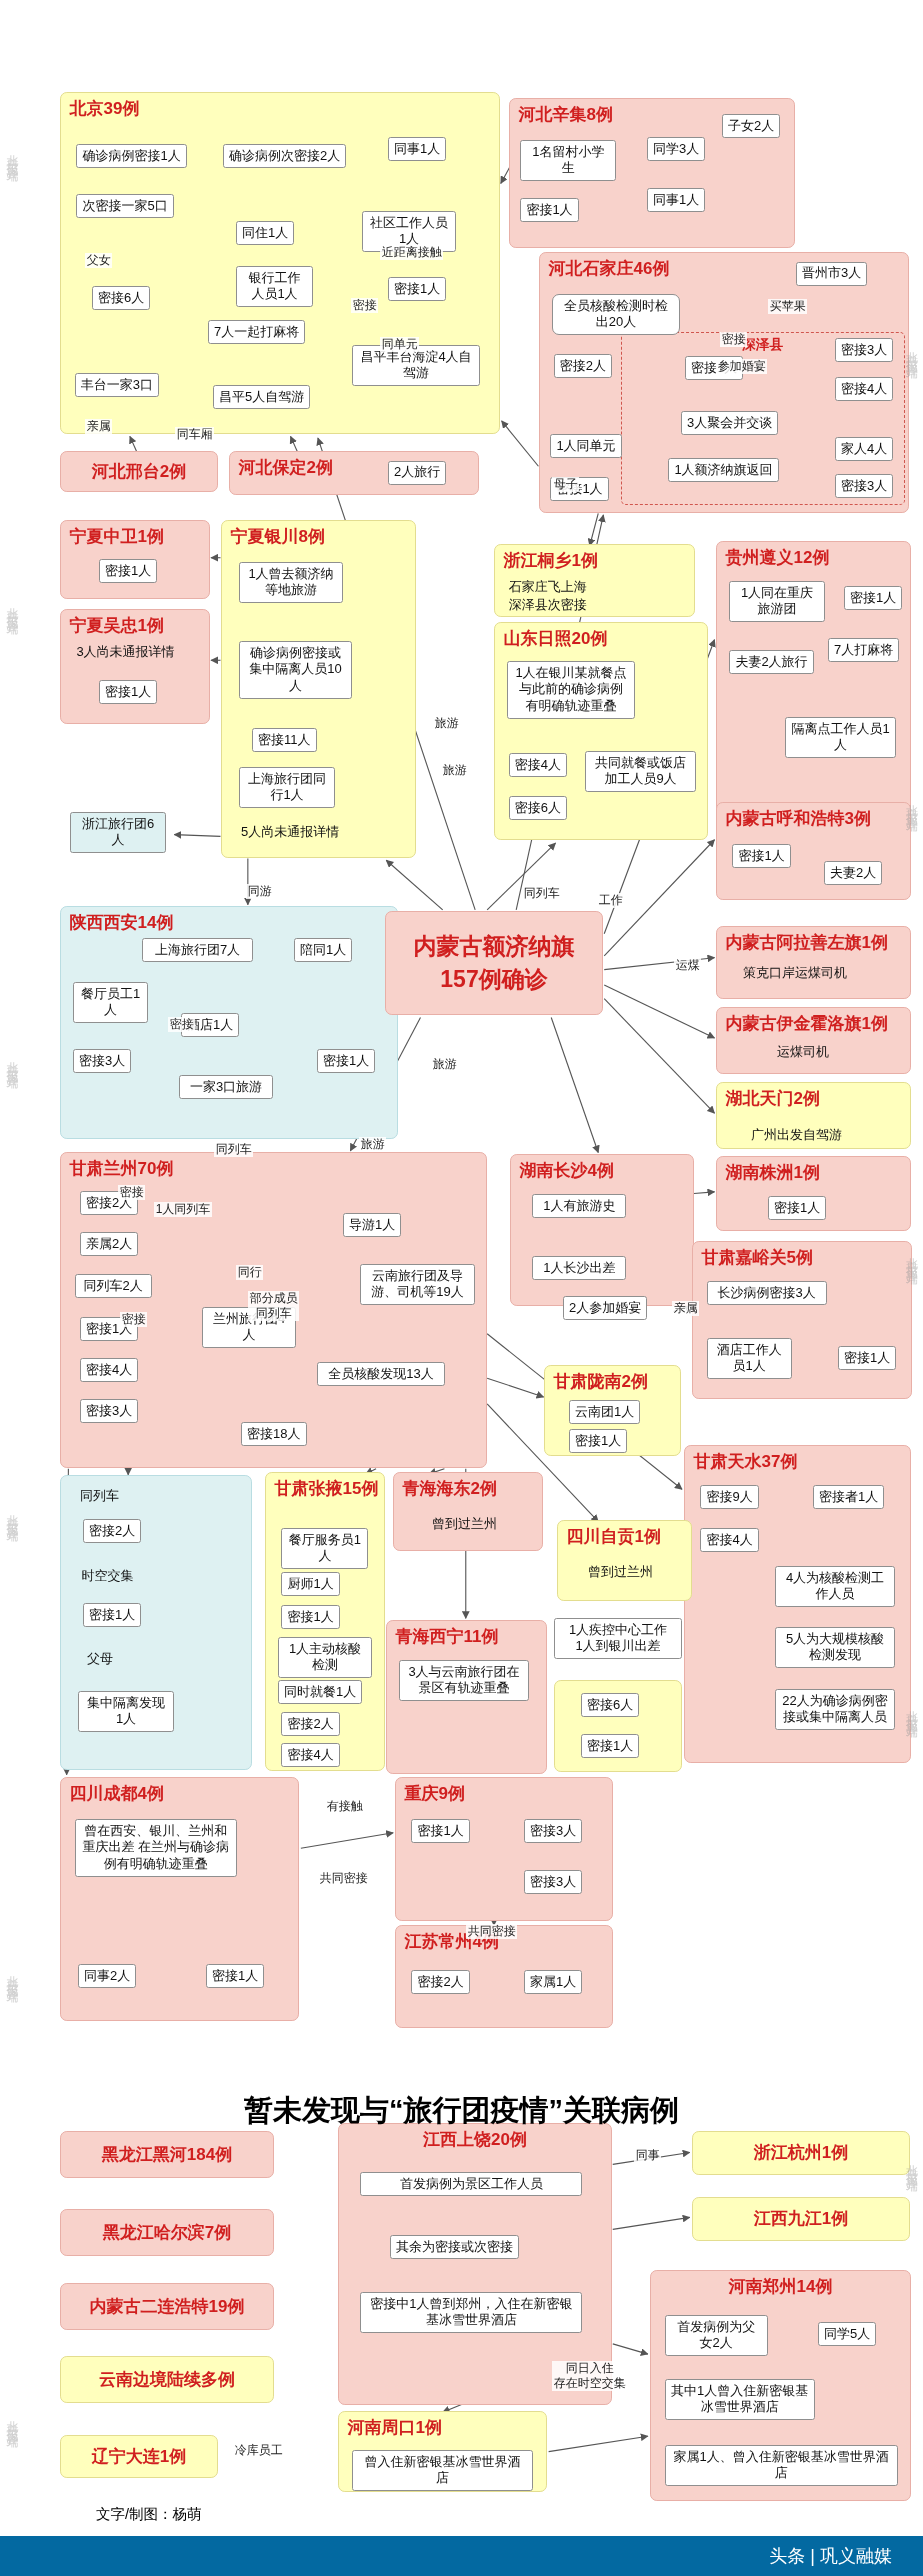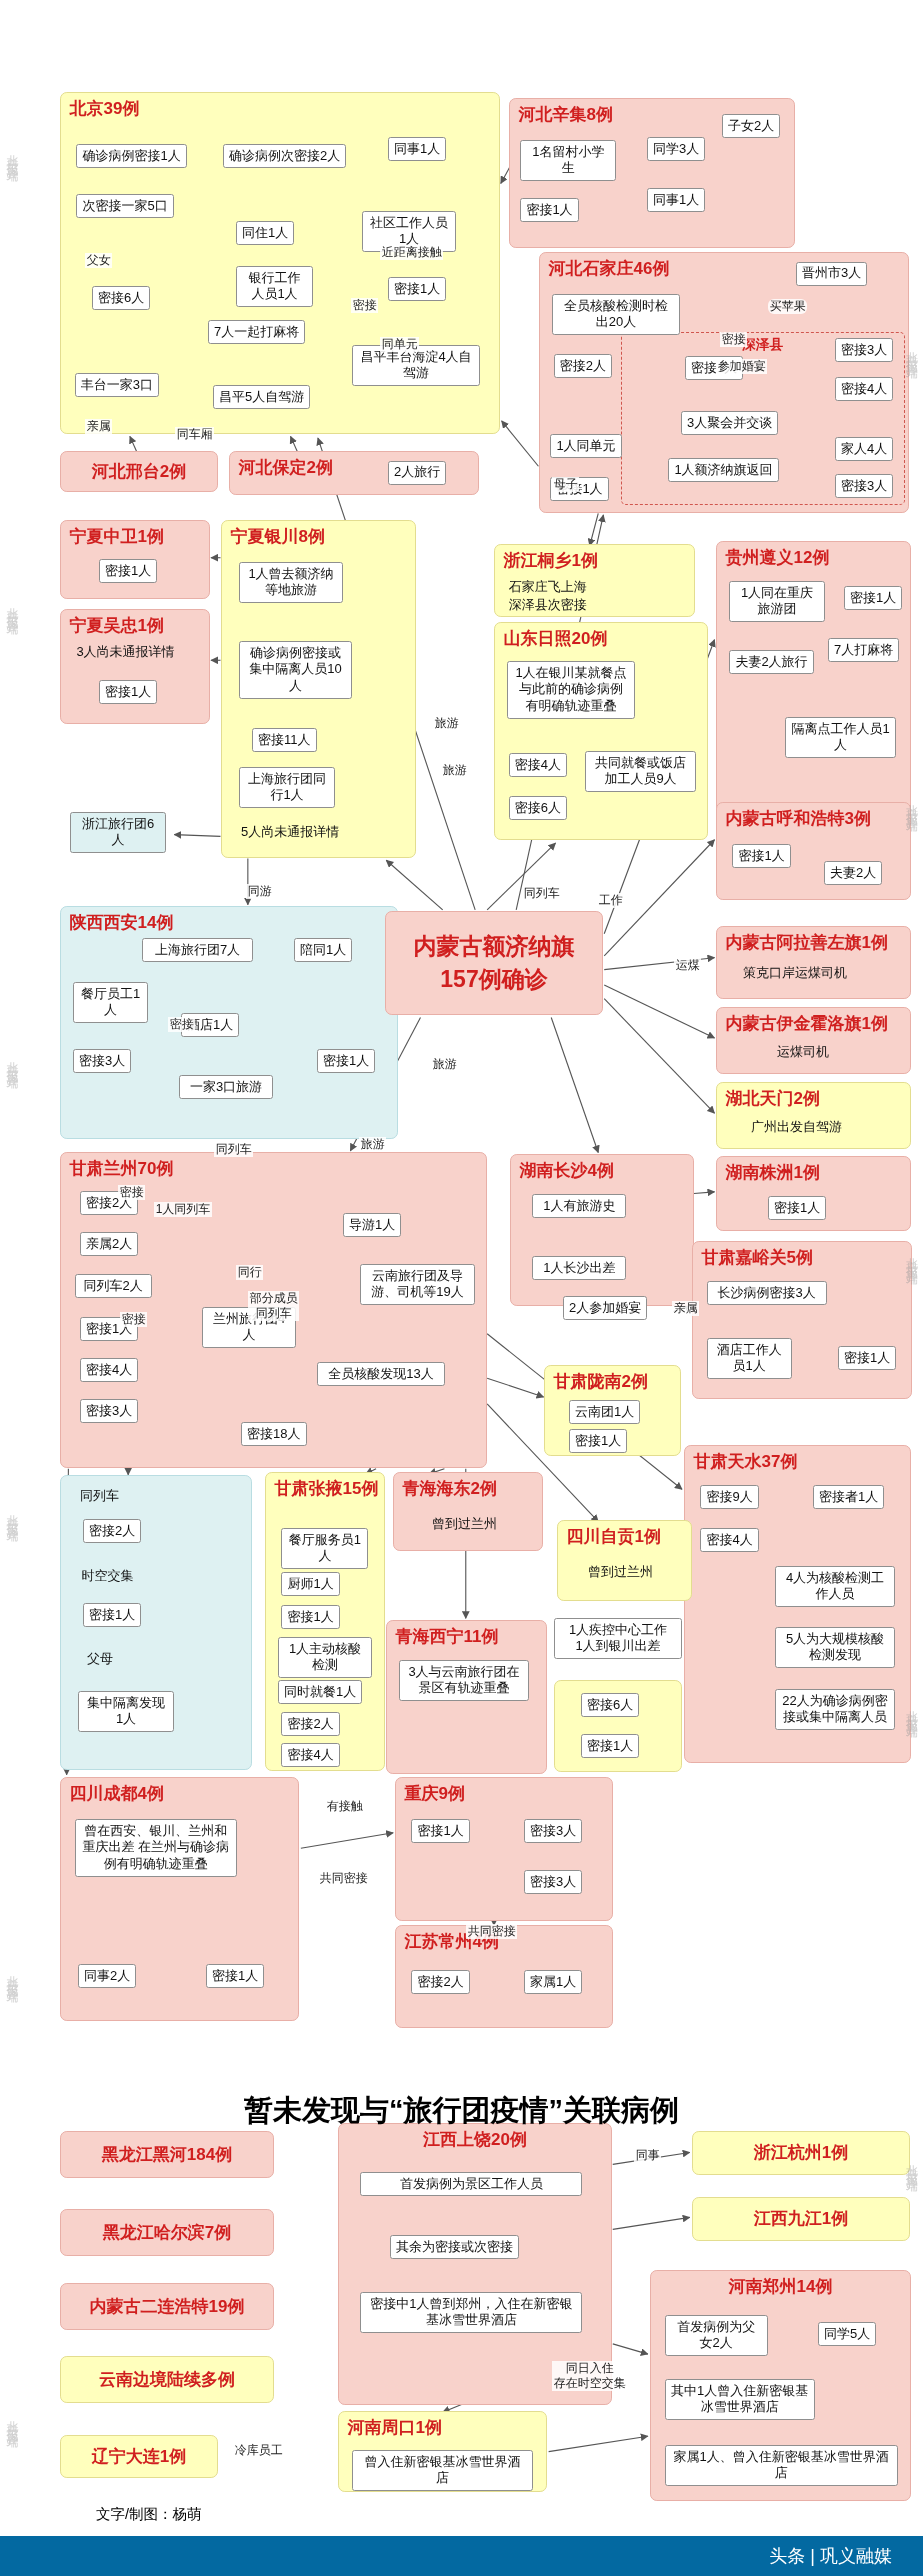--- a/index.html
+++ b/index.html
@@ -129,21 +129,21 @@
         <div class="node" style="left: 212px; top: 15.4px;">子女2人</div>
         <div class="node" style="left: 137px; top: 89px;">同事1人</div>
         <div class="node" style="left: 10.3px; top: 99px;">密接1人</div>
       </div>
       <div class="group pink" style="left: 539px; top: 252px; width: 370px; height: 261px;">
         <div class="gtitle">河北石家庄46例</div>
         <div class="dashed" style="left: 81px; top: 79px; width: 282px; height: 171px;">
           <div class="dlabel" style="left: 120px; top: 3.4px;">深泽县</div>
         </div>
         <div class="node" style="left: 256px; top: 8.5px;">晋州市3人</div>
-        <div class="node" style="left: 12px; top: 41px; width: 128px;">全员核酸检测时检出20人</div>
+        <div class="node" style="left: 12px; top: 41px; width: 128px; border-radius: 7px;">全员核酸检测时检出20人</div>
         <div class="node" style="left: 13.7px; top: 101px;">密接2人</div>
         <div class="node" style="left: 145px; top: 103px;">密接1人</div>
         <div class="node" style="left: 295px; top: 85px;">密接3人</div>
         <div class="node" style="left: 295px; top: 124px;">密接4人</div>
         <div class="node" style="left: 141px; top: 158px;">3人聚会并交谈</div>
         <div class="node" style="left: 295px; top: 184px;">家人4人</div>
         <div class="node" style="left: 10.3px; top: 181px;">1人同单元</div>
         <div class="node" style="left: 128px; top: 205px; width: 111px;">1人额济纳旗返回</div>
         <div class="node" style="left: 295px; top: 221px;">密接3人</div>
         <div class="node" style="left: 10.3px; top: 224px;">密接1人</div>
@@ -214,21 +214,21 @@
       <div class="group pink" style="left: 716px; top: 926px; width: 195px; height: 73px;">
         <div class="gtitle">内蒙古阿拉善左旗1例</div>
         <div class="gtext" style="left: 26px; top: 38px;">策克口岸运煤司机</div>
       </div>
       <div class="group pink" style="left: 716px; top: 1007px; width: 195px; height: 67px;">
         <div class="gtitle">内蒙古伊金霍洛旗1例</div>
         <div class="gtext" style="left: 60px; top: 36px;">运煤司机</div>
       </div>
       <div class="group yellow" style="left: 716px; top: 1082px; width: 195px; height: 67px;">
         <div class="gtitle">湖北天门2例</div>
-        <div class="gtext" style="left: 34px; top: 36px;">广州出发自驾游</div>
+        <div class="gtext" style="left: 34px; top: 44px;">广州出发自驾游</div>
       </div>
       <div class="group pink" style="left: 510px; top: 1154px; width: 184px; height: 152px;">
         <div class="gtitle">湖南长沙4例</div>
         <div class="node" style="left: 21.4px; top: 39px; width: 94px;">1人有旅游史</div>
         <div class="node" style="left: 21.4px; top: 101px; width: 94px;">1人长沙出差</div>
       </div>
       <div class="group pink" style="left: 716px; top: 1156px; width: 195px; height: 75px;">
         <div class="gtitle">湖南株洲1例</div>
         <div class="node" style="left: 51px; top: 39px;">密接1人</div>
       </div>
@@ -359,21 +359,21 @@
       <div class="node" style="left: 563px; top: 1296px;">2人参加婚宴</div>
       <div class="node" style="left: 554px; top: 1618px; width: 128px;">1人疾控中心工作
 1人到银川出差</div>
       <div class="elabel" style="left: 85px; top: 253px;">父女</div>
       <div class="elabel" style="left: 380px; top: 245px;">近距离接触</div>
       <div class="elabel" style="left: 351px; top: 298px;">密接</div>
       <div class="elabel" style="left: 380px; top: 337px;">同单元</div>
       <div class="elabel" style="left: 85px; top: 419px;">亲属</div>
       <div class="elabel" style="left: 175px; top: 427px;">同车厢</div>
       <div class="elabel" style="left: 716px; top: 359px;">参加婚宴</div>
-      <div class="elabel" style="left: 768px; top: 299px; border-radius: 6px;">买苹果</div>
+      <div class="elabel" style="left: 768px; top: 299px;">买苹果</div>
       <div class="elabel" style="left: 720px; top: 332px;">密接</div>
       <div class="elabel" style="left: 552px; top: 477px;">母子</div>
       <div class="elabel" style="left: 433px; top: 716px;">旅游</div>
       <div class="elabel" style="left: 441px; top: 763px;">旅游</div>
       <div class="elabel" style="left: 246px; top: 884px;">同游</div>
       <div class="elabel" style="left: 522px; top: 886px;">同列车</div>
       <div class="elabel" style="left: 597px; top: 893px;">工作</div>
       <div class="elabel" style="left: 674px; top: 958px;">运煤</div>
       <div class="elabel" style="left: 359px; top: 1137px;">旅游</div>
       <div class="elabel" style="left: 214px; top: 1142px;">同列车</div>

